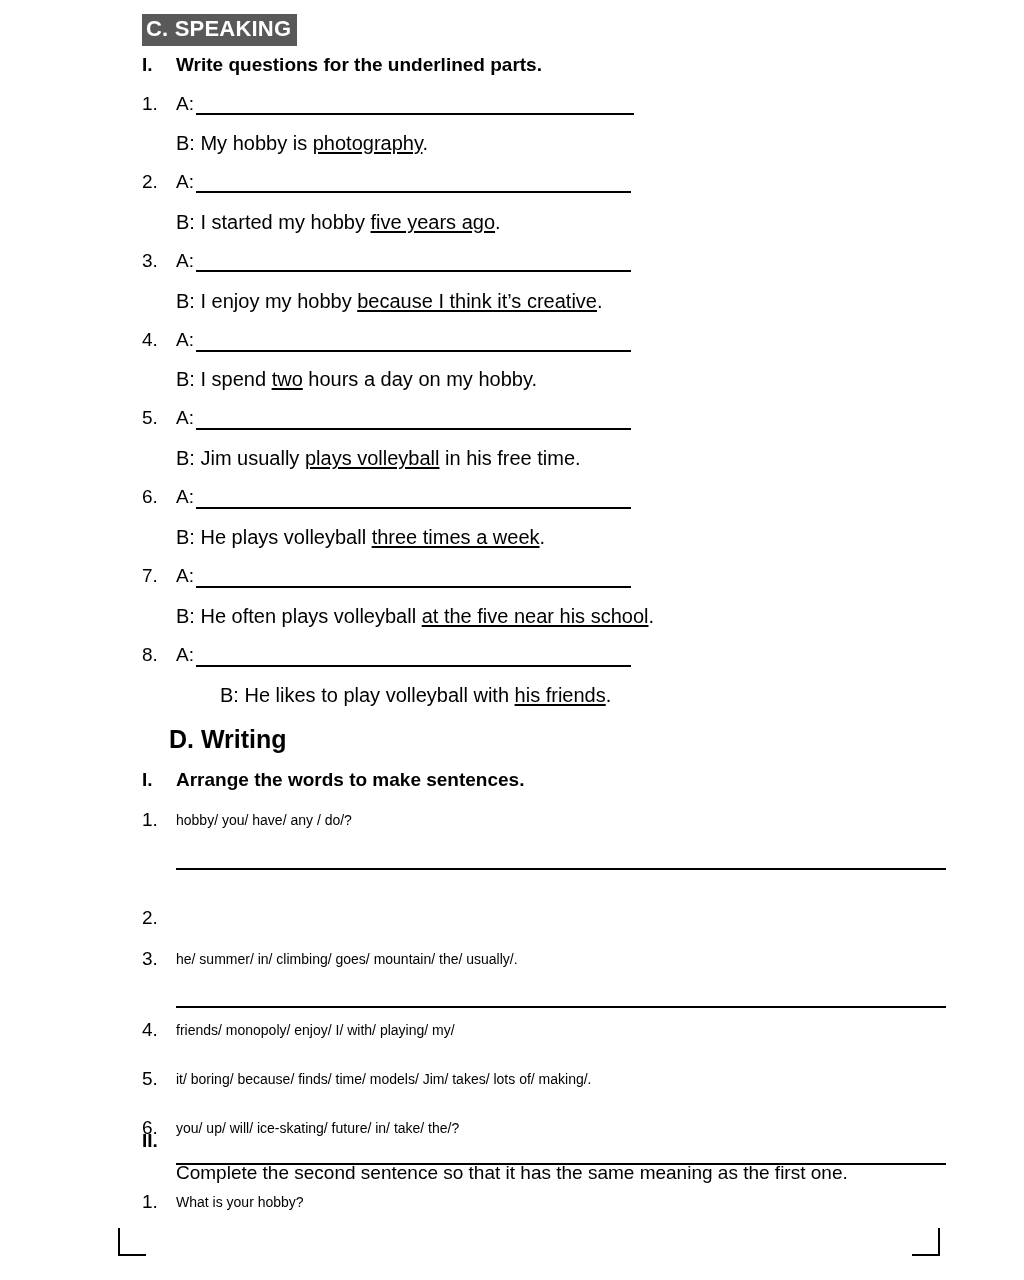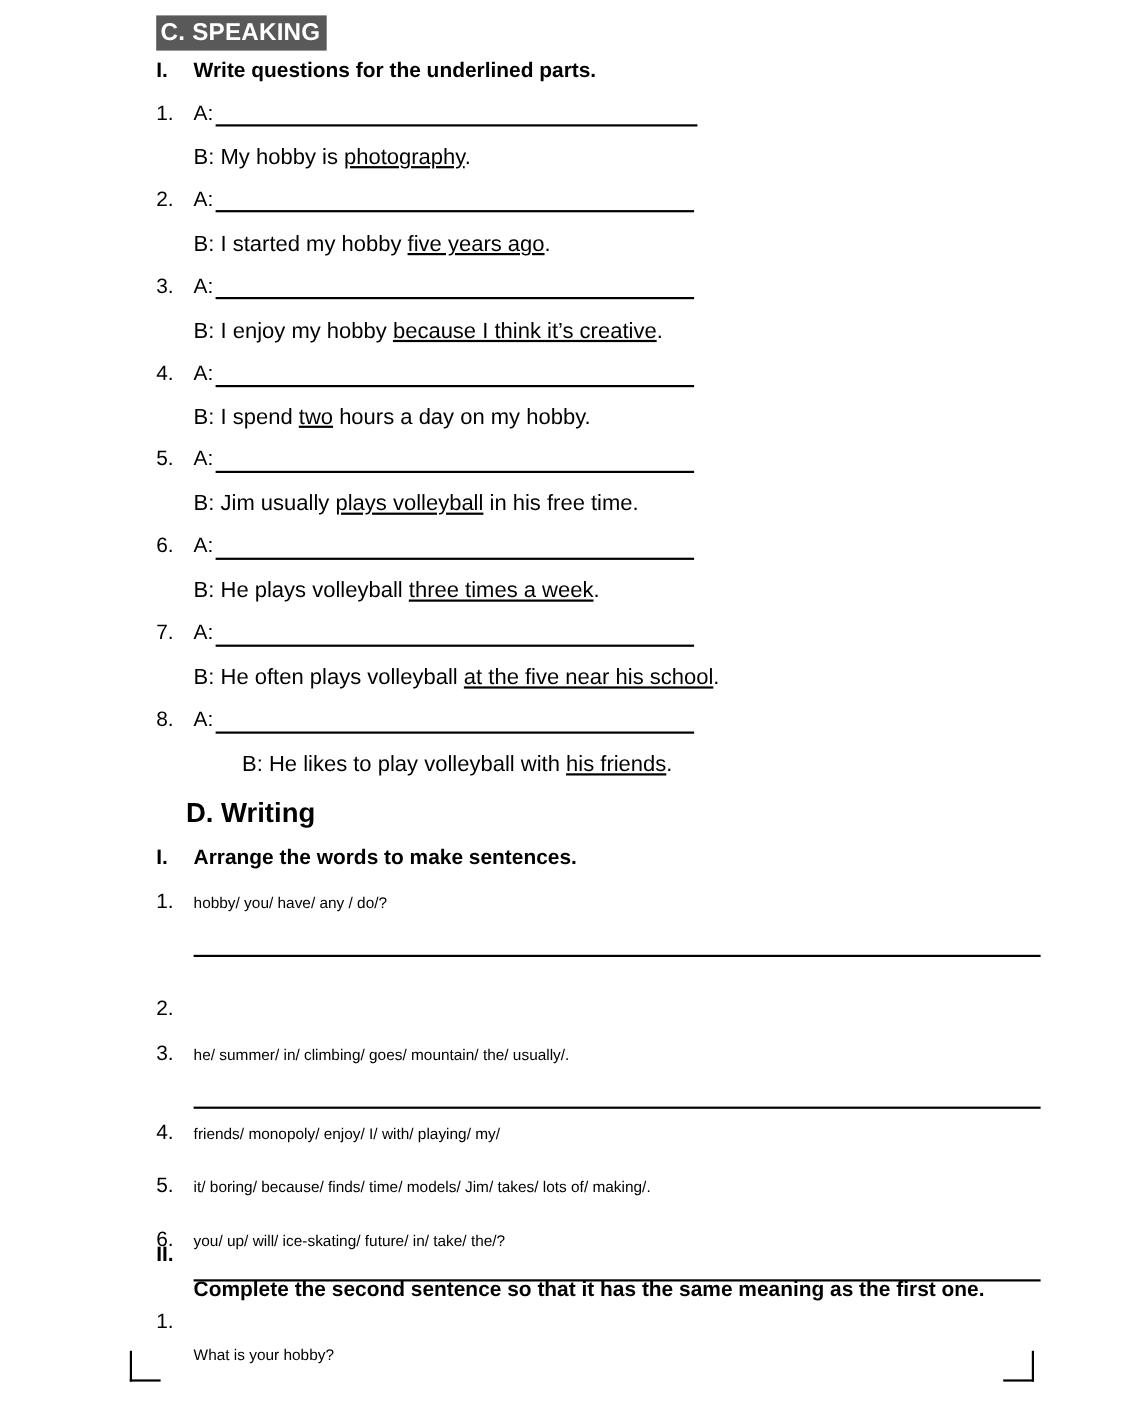--- a/index.html
+++ b/index.html
@@ -99,21 +99,21 @@
     font-size: 19px;
     line-height: 24px;
   }
   .long-rule {
     position: absolute;
     height: 0;
     border-bottom: 2.5px solid #000;
   }
   .inst-2 {
     position: absolute;
-    font-weight: bold;
+    font-weight: normal;
     font-size: 19px;
     line-height: 24px;
     white-space: nowrap;
   }
 
   
   .crop {
     position: absolute;
     width: 26px;
     height: 26px;
@@ -203,18 +203,18 @@
   <div class="word-item" style="left:176px; top:1067px;">it/ boring/ because/ finds/ time/ models/ Jim/ takes/ lots of/ making/.</div>
 
   <div class="word-num" style="left:142px; top:1116px;">6.</div>
   <div class="word-item" style="left:176px; top:1116px;">you/ up/ will/ ice-skating/ future/ in/ take/ the/?</div>
   <div class="long-rule" style="left:176px; top:1163px; width:770px;"></div>
 
   <div class="inst-num" style="left:142px; top:1129px;">II.</div>
   <div class="inst-2" style="left:176px; top:1161px;">Complete the second sentence so that it has the same meaning as the first one.</div>
 
   <div class="word-num" style="left:142px; top:1190px;">1.</div>
-  <div class="word-item" style="left:176px; top:1219px;text-align:center;">What is your hobby?</div>
+  <div class="word-item" style="left:176px; top:1190px;text-align:center;">What is your hobby?</div>
 
   <div class="crop bl"></div>
   <div class="crop br"></div>
 
 </div>
 
 </body></html>

